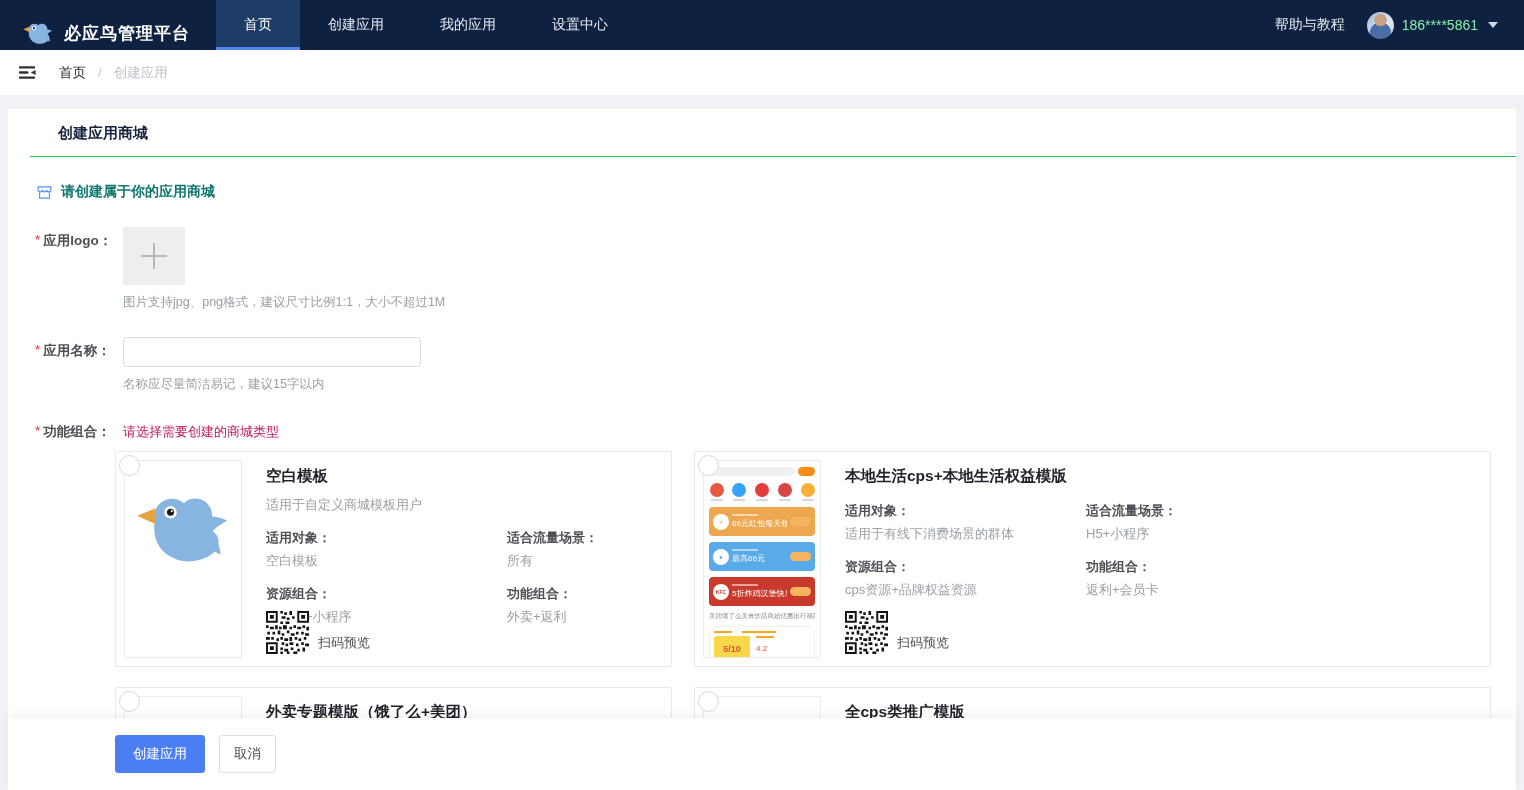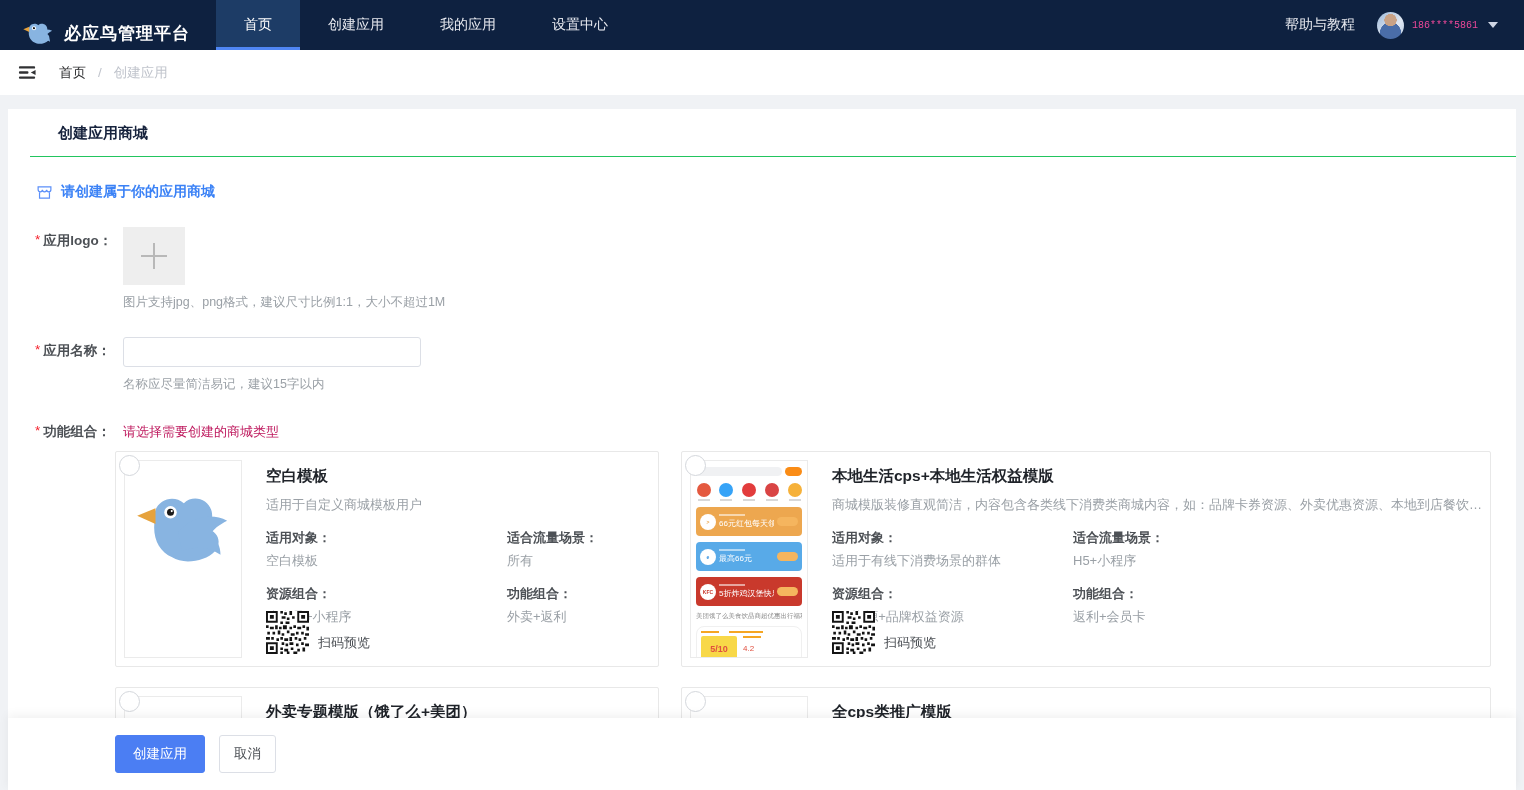--- a/index.html
+++ b/index.html
@@ -27,21 +27,21 @@
   .user-box { display:flex; align-items:center; gap:8px; cursor:pointer; }
   .avatar {
     width:27px; height:27px; border-radius:50%;
     background:
       radial-gradient(circle at 50% 30%, #c9a286 0 26%, transparent 27%),
       radial-gradient(circle at 50% 78%, #4a6da8 0 42%, transparent 43%),
       linear-gradient(135deg,#9db8d8,#dfe7f2 60%,#b8cbe2);
     border:1px solid #3a5residual;\
     border:1px solid #3a557f;
   }
-  .user-phone { font-size:10px; color:#ec4899;font-family:Liberation Mono, monospace; }
+  .user-phone { font-size:14px; color:#86efac; }
   .caret-down {
     width:0; height:0; border-left:5px solid transparent; border-right:5px solid transparent;
     border-top:6px solid #cfd6e4; margin-left:2px;
   }
 
   
   .breadcrumb-bar {
     height:45px; background:#fff; display:flex; align-items:center;
     padding:0 18px; gap:8px;
   }
@@ -54,21 +54,21 @@
   
   .main-card {
     position:absolute; top:109px; left:8px; right:8px; bottom:0;
     background:#fff; overflow:hidden;
   }
   .card-header { padding:15px 28px 13px; border-bottom:1px solid #22c55e;margin-left:22px; }
   .page-title { font-size:15px; font-weight:bold; color:#17233d; }
 
   .section-head { display:flex; align-items:center; gap:8px; margin:26px 28px 0; }
   .shop-icon { width:17px; height:17px; }
-  .section-title { font-size:14px; font-weight:bold; color:#3b82f6; }
+  .section-title { font-size:14px; font-weight:bold; color:#0f766e; }
 
   .form-row { display:flex; margin:26px 0 0 27px; align-items:flex-start; }
   .form-label {
     width:88px; flex:none; font-size:13.5px; font-weight:bold; color:#4d5156;
     padding-top:5px; display:flex;
   }
   .form-row.tight .form-label { padding-top:0; }
   .req { color:#f5222d; margin-right:3px; font-weight:normal; }
   .upload-box {
     width:62px; height:58px; background:#eeeeee; cursor:pointer;
@@ -392,21 +392,20 @@
             <div>
               <div class="obar"></div>
               <div class="rating">4.2</div>
             </div>
           </div>
         </div>
       </div>
       <div class="tpl-radio"></div>
       <div class="tpl-body">
         <div class="tpl-title">本地生活cps+本地生活权益模版</div>
-        <div class="tpl-desc">商城模版装修直观简洁，内容包含各类线下消费类商城内容，如：品牌卡券资源、外卖优惠资源、本地到店餐饮…</div>
         <div class="tpl-fields">
           <div>
             <div class="f-label">适用对象：</div>
             <div class="f-value">适用于有线下消费场景的群体</div>
           </div>
           <div>
             <div class="f-label">适合流量场景：</div>
             <div class="f-value">H5+小程序</div>
           </div>
           <div>

